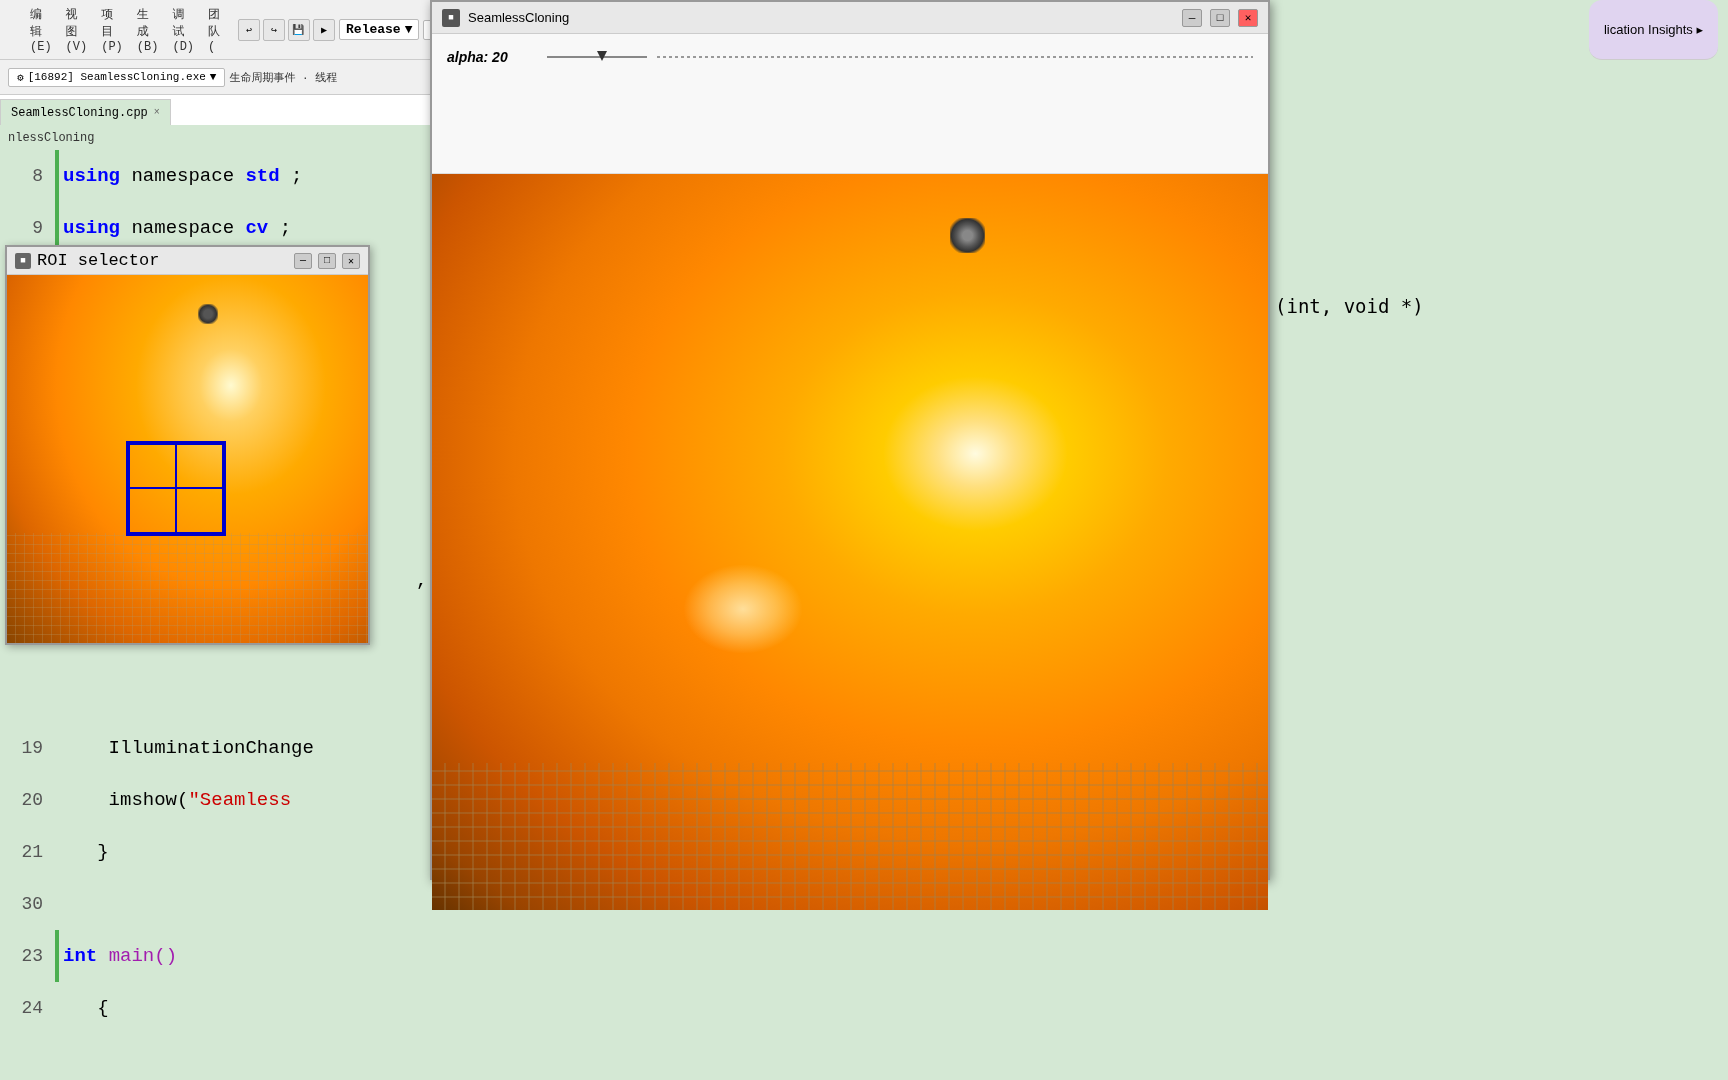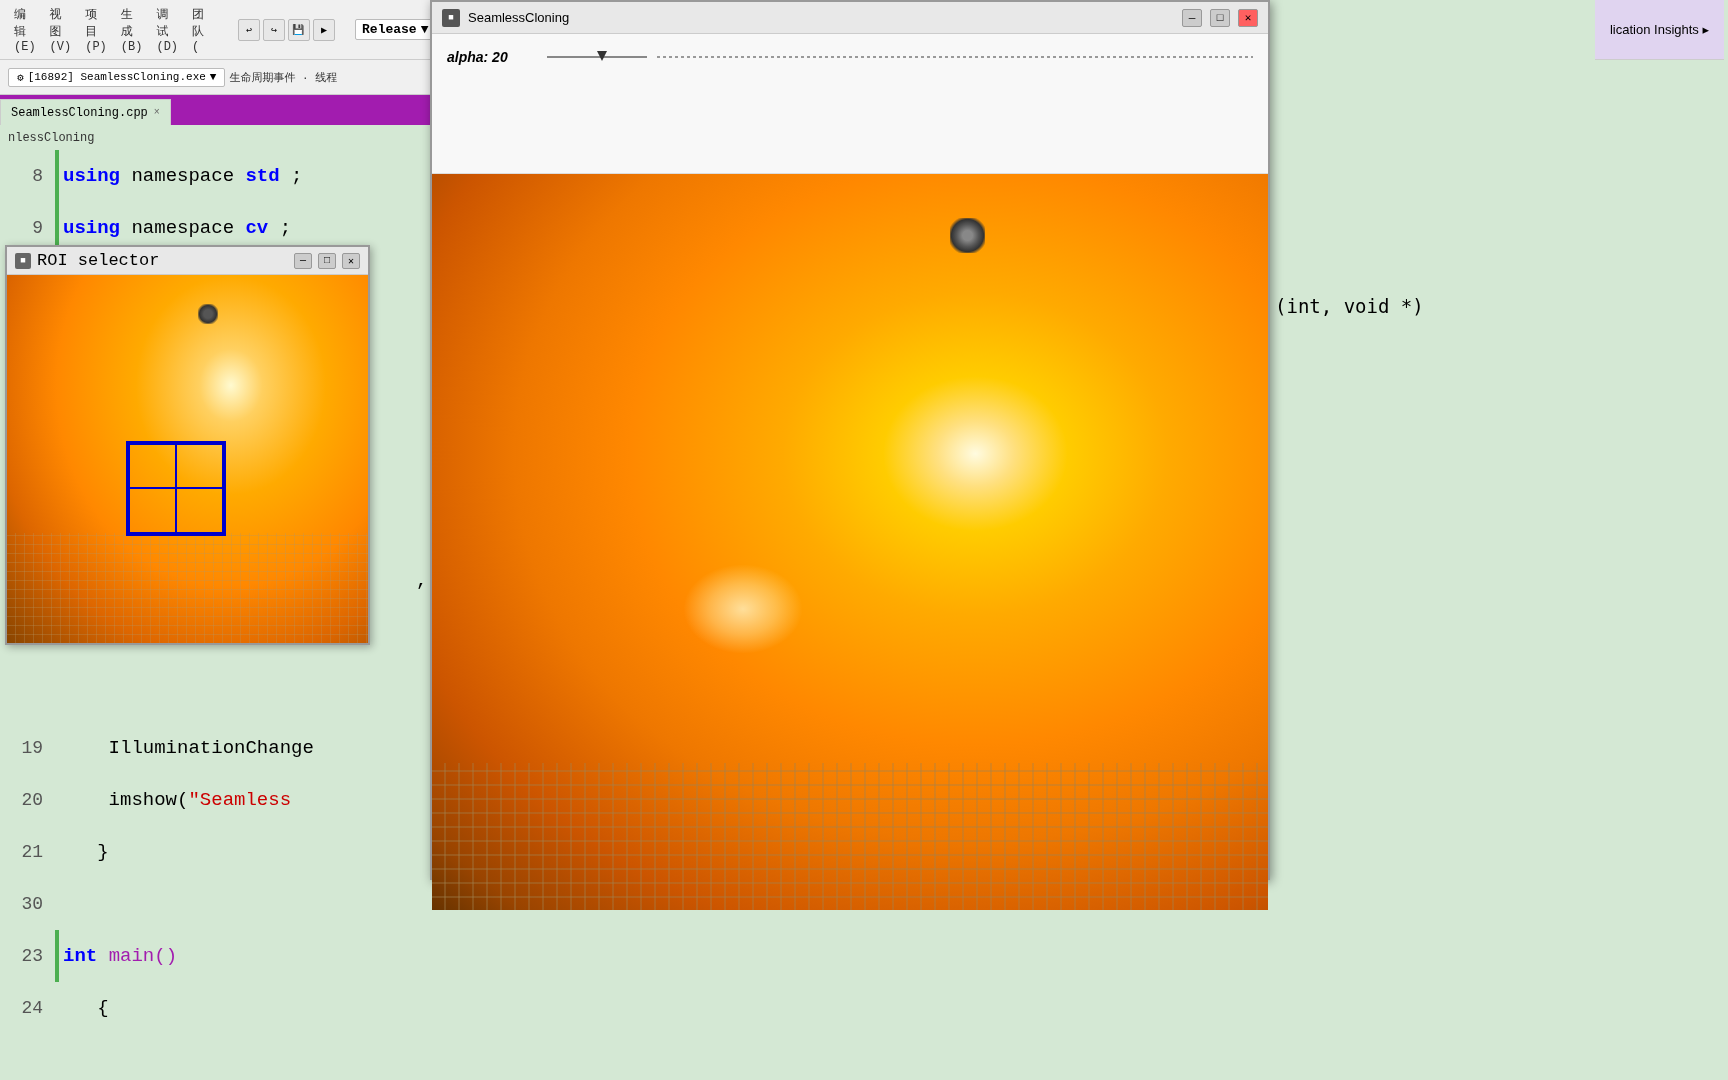--- a/index.html
+++ b/index.html
@@ -24,22 +24,22 @@
     
     .toolbar {
       position: absolute;
       top: 0; left: 0;
       width: 430px;
       height: 60px;
       background: #f0f0f0;
       border-bottom: 1px solid #ccc;
       display: flex;
       align-items: center;
-      padding: 0 8px;
-      gap: 20px;
+      padding: 0 24px;
+      gap: 4px;
       z-index: 10;
     }
 
     .toolbar-menu {
       display: flex;
       gap: 2px;
       font-size: 12px;
       color: #333;
     }
 
@@ -117,21 +117,21 @@
       font-size: 11px;
       color: #333;
     }
 
     
     .file-tabs {
       position: absolute;
       top: 95px; left: 0;
       width: 430px;
       height: 30px;
-      background: #a21caf;
+      background: #ffffff;
       display: flex;
       align-items: flex-end;
       z-index: 10;
     }
 
     .file-tab {
       height: 26px;
       padding: 0 10px;
       background: #e8e8e8;
       border: 1px solid #ccc;
@@ -515,30 +515,31 @@
       background: #d4e8d4;
       z-index: 3;
       font-family: 'Consolas', monospace;
       font-size: 19px;
       padding-top: 10px;
     }
 
     
     .app-insights {
       position: absolute;
-      top: 0; right: 4px;
+      top: 0; right: 10px;
       height: 60px;
       background: #e0d4f0;
       display: flex;
       align-items: center;
       padding: 0 15px;
       font-size: 13px;
       font-family: Arial, sans-serif;
       z-index: 10;
       border-bottom: 1px solid #ccc;
+      border-radius: 13px;
     }
   </style>
 </head>
 <body>
 
 <div class="ide-background"></div>
 
 <div class="toolbar">
   <div class="toolbar-menu">
     <span class="menu-item">编辑(E)</span>

